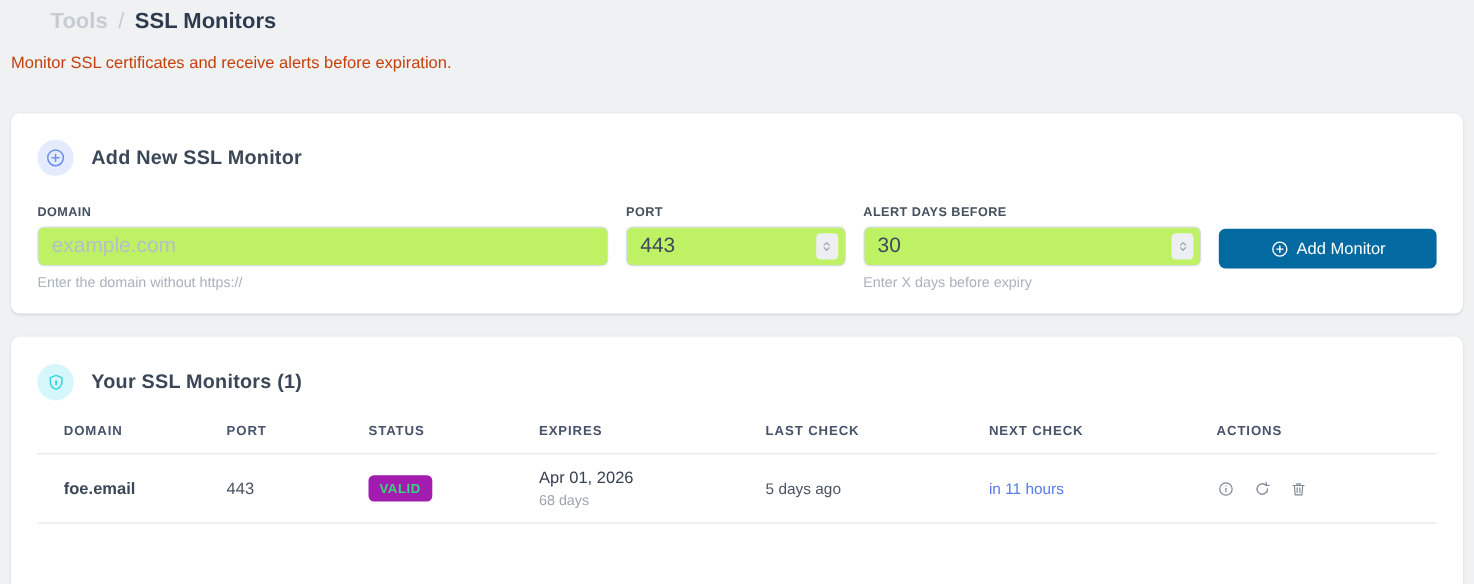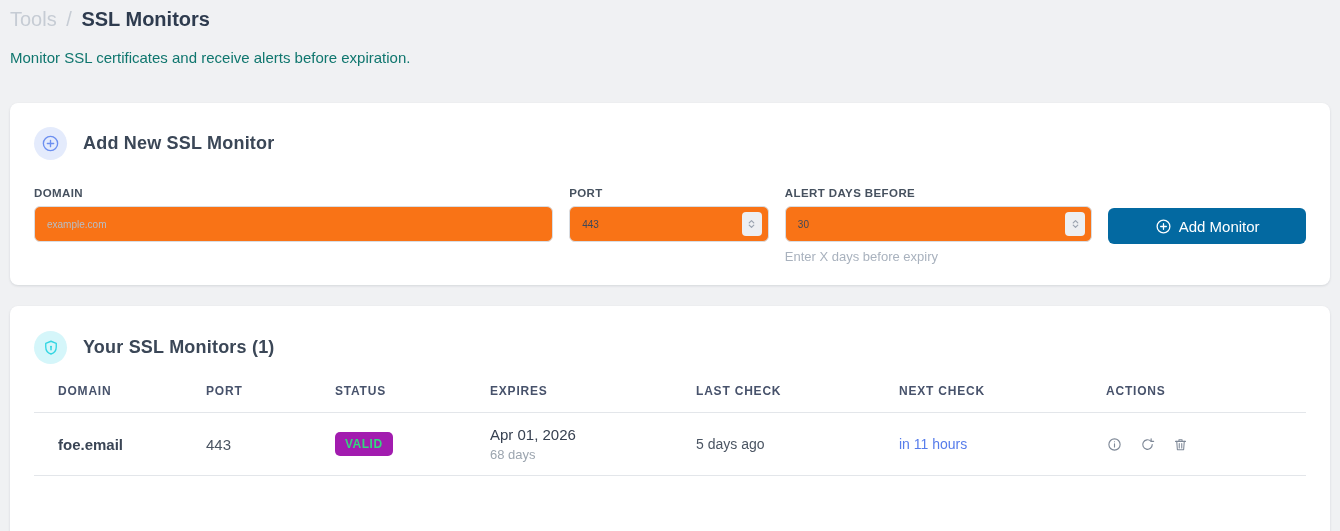--- a/index.html
+++ b/index.html
@@ -6,24 +6,24 @@
   html, body { width: 1340px; height: 531px; overflow: hidden; }
   body {
     background: #f0f1f3;
     font-family: "Liberation Sans", "DejaVu Sans", sans-serif;
     color: #3c4656;
   }
   .page { padding: 6px 10px 0 10px; }
 
   
   .breadcrumb { font-size: 20px; line-height: 26px; }
-  .crumb-muted { color: #c6ccd4; font-weight: 400; }
+  .crumb-muted { color: #c6ccd4; font-weight: 700; margin-left: 36px; }
   .crumb-sep { color: #c6ccd4; font-weight: 400; margin: 0 4px; }
   .crumb-current { color: #2e3b4e; font-weight: 700; }
-  .subtitle { margin-top: 17px; font-size: 15px; color: #0f766e; }
+  .subtitle { margin-top: 17px; font-size: 15px; color: #c2410c; }
 
   
   .card {
     background: #ffffff;
     border-radius: 8px;
     box-shadow: 0 1px 3px rgba(40,50,70,0.09), 0 1px 2px rgba(40,50,70,0.05);
   }
   .card-add { margin-top: 37px; padding: 24px; height: 182px; }
   .card-list { margin-top: 21px; padding: 25px 24px 22px 24px; height: 240px; }
 
@@ -43,23 +43,23 @@
   .field-port { width: 200px; }
   .field-alert { width: 308px; }
   .field-label {
     font-size: 11.5px; font-weight: 600; color: #46515f;
     letter-spacing: 0.4px; margin-bottom: 7px;
   }
   .input-wrap { position: relative; }
   .text-input {
     width: 100%; height: 36px;
     border: 1px solid #d8dde3; border-radius: 6px;
-    padding: 0 12px; font-size: 10px; color: #3e4859;
+    padding: 0 12px; font-size: 19px; color: #3e4859;
     font-family: "Liberation Sans", "DejaVu Sans", sans-serif;
-    background: #f97316; outline: none;
+    background: #bef264; outline: none;
   }
   .text-input::placeholder { color: #b6bec8; }
   .spinner {
     position: absolute; right: 7px; top: 50%; transform: translateY(-50%);
     width: 20px; height: 24px; background: #edeff2; border-radius: 4px;
     display: flex; align-items: center; justify-content: center;
     color: #9aa3b0; cursor: pointer;
   }
   .field-hint { font-size: 13px; color: #a9b2be; margin-top: 7px; }
 
@@ -122,20 +122,21 @@
       </span>
       <span class="card-title">Add New SSL Monitor</span>
     </div>
 
     <div class="form-row">
       <div class="field field-domain">
         <label class="field-label">DOMAIN</label>
         <div class="input-wrap">
           <input class="text-input" type="text" placeholder="example.com" style="">
         </div>
+        <div class="field-hint">Enter the domain without https://</div>
       </div>
 
       <div class="field field-port">
         <label class="field-label">PORT</label>
         <div class="input-wrap">
           <input class="text-input" type="text" value="443" style="">
           <span class="spinner">
             <svg viewBox="0 0 24 24" width="11" height="14" fill="none" stroke="currentColor" stroke-width="2.6" stroke-linecap="round" stroke-linejoin="round">
               <path d="M7 9.5l5-5 5 5"></path>
                 <path d="M7 14.5l5 5 5-5"></path>

